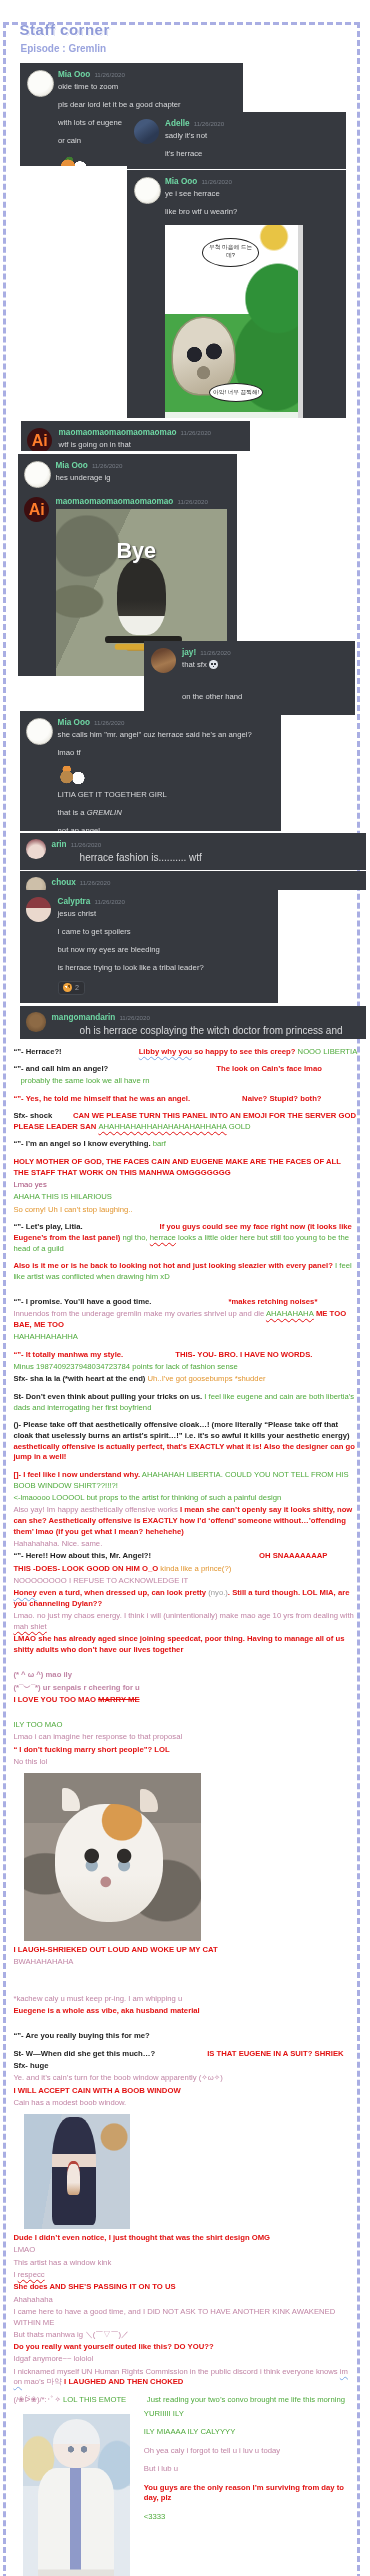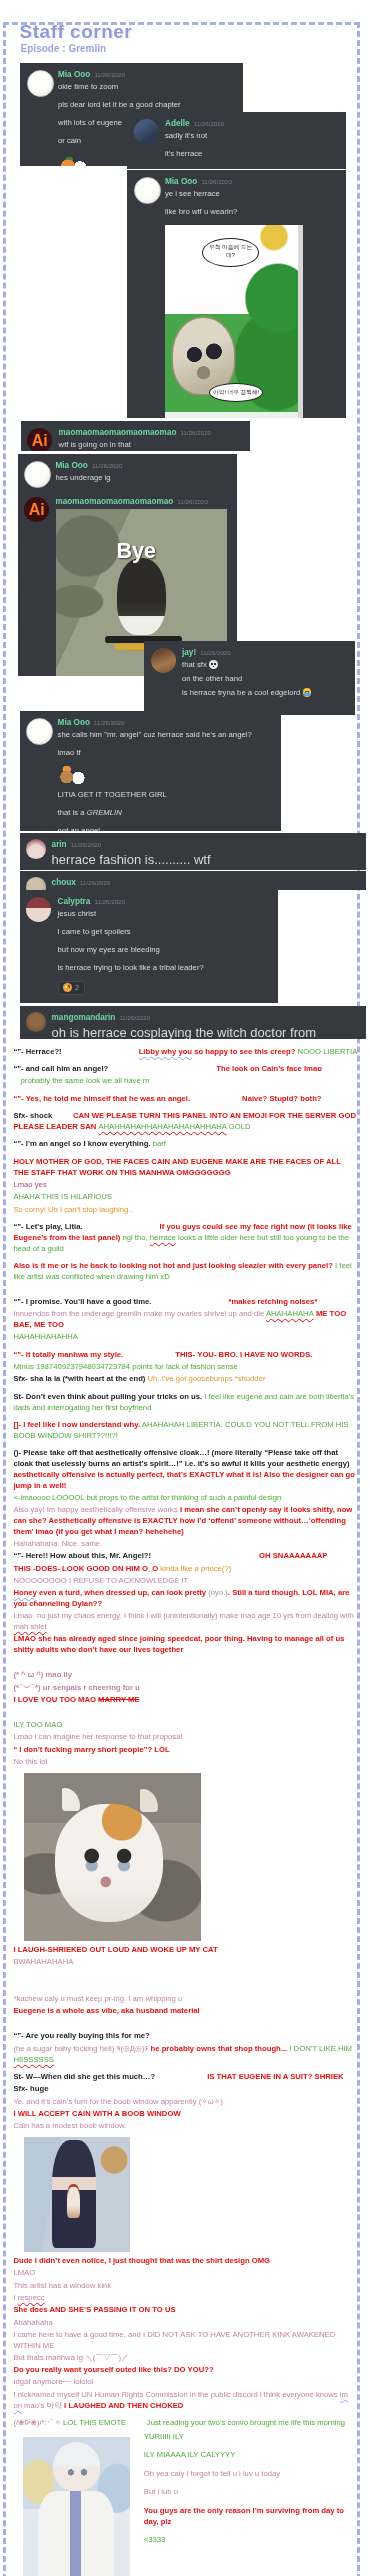--- a/index.html
+++ b/index.html
@@ -1,48 +1,48 @@
 <!DOCTYPE html>
 <html style="font-size:8.2px"><head>
 <meta charset="utf-8">
 <style>
   html,body{margin:0;padding:0;background:#fff;}
   body{width:371px;font-family:"Liberation Sans",sans-serif;}
   .page{position:relative;width:371px;height:2627px;background:#fff;}
   .frame{position:absolute;left:3.1px;top:21.6px;width:357px;height:2594px;border:3.6px dashed #a9aee3;box-sizing:border-box;pointer-events:none;}
-  .title{position:absolute;left:19.6px;top:20.6px;font-size:19px;font-weight:bold;letter-spacing:0.5px;color:#8f9ad8;
+  .title{position:absolute;left:19.6px;top:20.6px;font-size:15px;font-weight:bold;letter-spacing:0.5px;color:#8f9ad8;
     text-shadow:0.5px 0.5px 0 #fff,-0.5px -0.5px 0 #fff,0.5px -0.5px 0 #fff,-0.5px 0.5px 0 #fff,1px 1px 0 #c9cfee;}
   .subtitle{position:absolute;left:20.6px;top:43px;font-size:10px;font-weight:bold;color:#9aa4de;}
 
   
   .discord-zone{position:absolute;left:0;top:0;width:371px;height:1045px;}
   .dblock{position:absolute;background:#36393f;box-sizing:border-box;padding:4.1px 5.2px 4.1px 0;overflow:hidden;}
   .dmsg{position:relative;padding:2.1px 3.1px 3.1px 38px;min-height:24px;}
   .dblock.compact .dmsg{padding-left:32px;min-height:15.5px;}
   .avatar{position:absolute;left:6.7px;top:3.1px;width:25px;height:25px;border-radius:50%;}
   .dblock.compact .avatar{width:19.6px;height:19.6px;top:2.1px;}
   .avatar .avtxt{display:block;width:100%;text-align:center;line-height:25px;font-weight:bold;font-size:16px;color:#ff7d2b;}
   .nrow{margin:1px 0 3.1px 0;}
   .uname{color:#6fd7a4;font-weight:bold;font-size:8.2px;}
   .mdate{color:#777d86;font-size:6.2px;margin-left:4.1px;}
   .msg-line{color:#d9dadc;font-size:7.7px;margin:0 0 8.2px 0;line-height:1.25;}
-  .dblock.compact .msg-line{margin-bottom:1px;font-size:13px;}
+  .dblock.compact .msg-line{margin-bottom:1px;font-size:10px;margin-left:28px;}
   .msg-line em{font-style:italic;}
   .db0{left:20px;top:63px;width:223px;height:103px;}
   .db1{left:127px;top:112px;width:219px;height:57px;}
   .db2{left:127px;top:170px;width:219px;height:248px;}
   .db3{left:20.6px;top:421px;width:229px;height:30px;}
   .db4{left:17.5px;top:454px;width:219px;height:222px;}
   .db5{left:144px;top:641px;width:211px;height:74px;}
   .db6{left:19.6px;top:711px;width:261px;height:120px;}
   .db7{left:19.6px;top:833px;width:346px;height:37px;}
   .db8{left:19.6px;top:871px;width:346px;height:18.5px;}
   .db9{left:19.6px;top:890px;width:258px;height:113px;}
   .db10{left:19.6px;top:1006px;width:346px;height:33px;}
-  .db3 .msg-line,.db5 .msg-line{margin-bottom:4px;}
+  .db3 .msg-line,.db5 .msg-line{margin-bottom:22px;}
 
   
   .av-egg-doodle{background:radial-gradient(circle at 42% 38%,#fcfcf9 55%,#e6e4db 85%);border:0.5px solid #cfcdc4;}
   .av-adelle-anime{background:linear-gradient(145deg,#44597c 30%,#2c3a54 70%);}
   .av-ai-logo{background:#3c0e10;}
   .av-jay-anime{background:linear-gradient(160deg,#6b4630 20%,#a5794f 60%,#7c5436 95%);}
   .av-arin-anime{background:radial-gradient(circle at 50% 68%,#ecd9d1 45%,#7e3640 90%);}
   .av-choux-cat{background:radial-gradient(circle at 45% 40%,#cdbfa9 40%,#a3947e 90%);}
   .av-calyptra-anime{background:linear-gradient(#8a3b41 42%,#ead8cd 42%);}
   .av-mango-cat{background:radial-gradient(circle at 50% 45%,#8d6a45 40%,#5f452c 95%);}
@@ -272,22 +272,22 @@
       <div class="cp"><span class="c-o">So corny! Uh I can’t stop laughing..</span></div>
       <div class="cp gap"><span class="c-k">“”- Let’s play, Litia.</span><span class="spacer sp-l"></span><span class="c-r">If you guys could see my face right now (it looks like Eugene’s from the last panel)</span><span class="c-g"> ngl tho, </span><span class="c-g w-r">herrace</span><span class="c-g"> looks a little older here but still too young to be the head of a guild</span></div>
       <div class="cp gap"><span class="c-r">Also is it me or is he back to looking not hot and just looking sleazier with every panel?</span><span class="c-g"> I feel like artist was conflicted when drawing him xD</span></div>
       <div class="cp biggap"><span class="c-k">“”- I promise. You’ll have a good time.</span><span class="spacer sp-l"></span><span class="c-r">*makes retching noises*</span></div>
       <div class="cp"><span class="c-p">Innuendos from the underage gremlin make my ovaries shrivel up and die </span><span class="c-g w-r">AHAHAHAHA</span><span class="c-r"> ME TOO BAE, ME TOO</span></div>
       <div class="cp"><span class="c-g">HAHAHHAHAHHA</span></div>
       <div class="cp gap"><span class="c-r">“”- It totally manhwa my style.</span><span class="spacer sp-m"></span><span class="c-r">THIS- YOU- BRO. I HAVE NO WORDS.</span></div>
       <div class="cp"><span class="c-g">Minus 1987409237948034723784 points for lack of fashion sense</span></div>
       <div class="cp"><span class="c-k">Sfx- sha la la (*with heart at the end)</span><span class="c-o"> Uh..I’ve got goosebumps *shudder</span></div>
       <div class="cp gap"><span class="c-k">St- Don’t even think about pulling your tricks on us.</span><span class="c-g"> I feel like eugene and cain are both libertia’s dads and interrogating her first boyfriend</span></div>
+      <div class="cp gap"><span class="c-k">()- Please take off that aesthetically offensive cloak…! (more literally “Please take off that cloak that uselessly burns an artist’s spirit…!” i.e. it’s so awful it kills your aesthetic energy) </span><span class="c-r">aesthetically offensive is actually perfect, that’s EXACTLY what it is! Also the designer can go jump in a well!</span></div>
       <div class="cp gap"><span class="c-r">[]- I feel like I now understand why.</span><span class="c-g">  AHAHAHAH LIBERTIA. COULD YOU NOT TELL FROM HIS BOOB WINDOW SHIRT??!!!?!</span></div>
-      <div class="cp gap"><span class="c-k">()- Please take off that aesthetically offensive cloak…! (more literally “Please take off that cloak that uselessly burns an artist’s spirit…!” i.e. it’s so awful it kills your aesthetic energy) </span><span class="c-r">aesthetically offensive is actually perfect, that’s EXACTLY what it is! Also the designer can go jump in a well!</span></div>
       <div class="cp"><span class="c-g">&lt;-lmaoooo LOOOOL but props to the artist for thinking of such a painful design</span></div>
       <div class="cp"><span class="c-p">Also yay! Im happy aesthetically  offensive works </span><span class="c-r">I mean she can’t openly say it looks shitty, now can she? Aesthetically offensive is EXACTLY how I’d ‘offend’ someone without…’offending them’ lmao (if you get what I mean? hehehehe)</span></div>
       <div class="cp"><span class="c-p">Hahahahaha. Nice. same.</span></div>
       <div class="cp"><span class="c-k">“”- Here!! How about this, Mr. Angel?!</span><span class="spacer sp-xl"></span><span class="c-r">OH SNAAAAAAAP</span></div>
       <div class="cp"><span class="c-r">THIS -DOES- LOOK GOOD ON HIM O_O </span><span class="c-o">kinda like a prince(?)</span></div>
       <div class="cp"><span class="c-p">NOOOOOOOO I REFUSE TO ACKNOWLEDGE IT</span></div>
       <div class="cp"><span class="c-r w-b">Honey</span><span class="c-r"> even a turd, when dressed up, can look pretty </span><span class="c-gr">(nyo.)</span><span class="c-r">. Still a turd though. LOL MIA, are you channeling Dylan??</span></div>
       <div class="cp"><span class="c-p">Lmao. no just my chaos energy. I think i will (unintentionally) make mao age 10 yrs from dealing with </span><span class="c-p w-r">mah shiet</span></div>
       <div class="cp"><span class="c-r">LMAO she has already aged since joining speedcat, poor thing. Having to manage all of us shitty adults who don’t have our lives together</span></div>
       <div class="cp biggap"><span class="c-pb">(* ^ ω ^) mao ily</span></div>
@@ -298,21 +298,20 @@
       <div class="cp"><span class="c-r">“ I don’t fucking marry short people”? LOL</span></div>
       <div class="cp"><span class="c-p">No this lol</span></div>
       <div class="cimg">
         <div class="art art-crying-cat" title="crying cat meme photo"></div>
       </div>
       <div class="cp"><span class="c-r">I LAUGH-SHRIEKED OUT LOUD AND WOKE UP MY CAT</span></div>
       <div class="cp"><span class="c-p">BWAHAHAHAHA</span></div>
       <div class="cp hugegap"><span class="c-p">*kachew caly u must keep pr-ing. I am whipping u</span></div>
       <div class="cp"><span class="c-r">Euegene is a whole ass vibe, aka husband material</span></div>
       <div class="cp biggap"><span class="c-k">“”- Are you really buying this for me?</span></div>
-      <div class="cp"><span class="c-p">(he a sugar baby focking hell) ٩(◎Д◎)۶ </span><span class="c-r">he probably owns that shop though... </span><span class="c-g">I DON’T LIKE HIM </span><span class="c-g w-r">HIISSSSSS</span></div>
       <div class="cp gap"><span class="c-k">St- W—When did she get this much…?</span><span class="spacer sp-m"></span><span class="c-r">IS THAT EUGENE IN A SUIT? SHRIEK</span></div>
       <div class="cp"><span class="c-k">Sfx-  huge</span></div>
       <div class="cp"><span class="c-p">Ye. and it’s cain’s turn for the boob window apparently (✧ω✧)</span></div>
       <div class="cp"><span class="c-r">I WILL ACCEPT CAIN WITH A BOOB WINDOW</span></div>
       <div class="cp"><span class="c-p">Cain has a modest boob window.</span></div>
       <div class="cimg">
         <div class="art art-cain-window" title="Cain in dark outfit with chest window panel"></div>
       </div>
       <div class="cp"><span class="c-r">Dude I didn’t even notice, I just thought that was the shirt design OMG</span></div>
       <div class="cp"><span class="c-p">LMAO</span></div>

